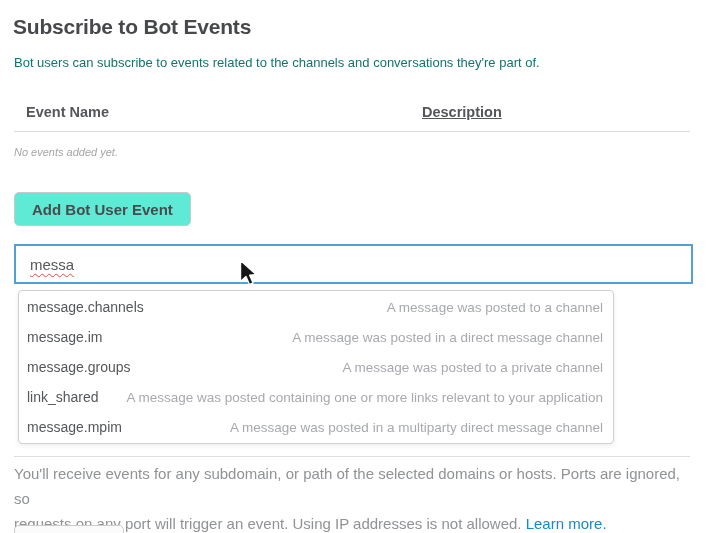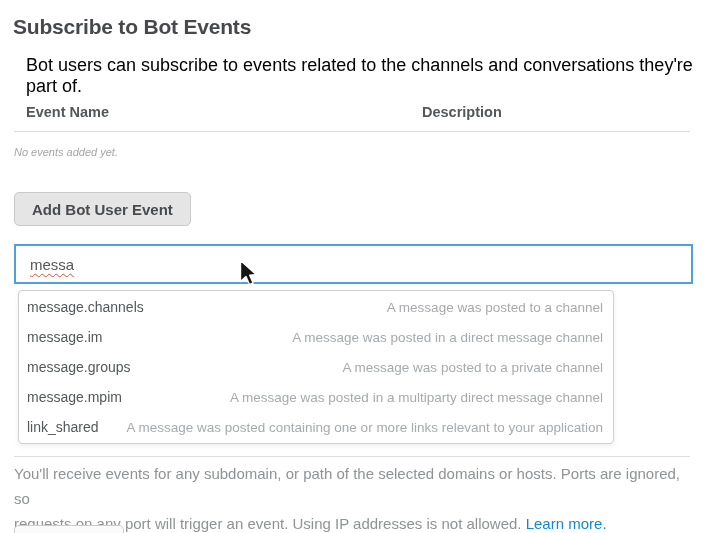--- a/index.html
+++ b/index.html
@@ -8,38 +8,38 @@
     position:relative;
     background:#ffffff;
     font-family:"Liberation Sans", sans-serif;
     overflow:hidden;
   }
   .page-title {
     position:absolute; left:13px; top:15px;
     font-size:21px; font-weight:700; color:#47484c; letter-spacing:-0.2px;text-align:center;
   }
   .page-subtitle {
-    position:absolute; left:26px; top:55px;
-    font-size:18px; color:#000000;
+    position:absolute; left:14px; top:55px;
+    font-size:13px; color:#0f766e;
   }
   .table-header { position:absolute; left:14px; top:104px; right:21px; height:18px; }
   .col-header { position:absolute; top:0; font-size:14.5px; font-weight:700; color:#54565a; }
   .col-header.col-1 { left:12px; }
-  .col-header.col-2 { left:408px; }
+  .col-header.col-2 { left:408px;text-decoration:underline; }
   .divider { position:absolute; left:14px; width:676px; height:1px; background:#dadada; }
   .divider-1 { top:131px; }
   .divider-2 { top:456px; background:#dedede; }
   .empty-state {
     position:absolute; left:14px; top:146px;
     font-size:11px; font-style:italic; color:#a5a5a5;
   }
   .add-button {
     position:absolute; left:14px; top:192px;
     height:34px; padding:0 17px;
-    background:#e5e5e5; border:1px solid #c9c9c9; border-radius:5px;
+    background:#5eead4; border:1px solid #c9c9c9; border-radius:5px;
     font-family:"Liberation Sans", sans-serif;
     font-size:15px; font-weight:700; color:#4a4b4f;
     cursor:pointer;
   }
   .search-input {
     position:absolute; left:14px; top:244px; width:679px; height:40px;
     background:#fff; border:2px solid #4fa1d7; border-radius:0;
     display:flex; align-items:center; padding-left:14px;
     font-size:15px; color:#55575b;
   }
@@ -108,27 +108,27 @@
       <span class="event-name">message.im</span>
       <span class="event-desc">A message was posted in a direct message channel</span>
     </div>
 
     <div class="dropdown-item">
       <span class="event-name">message.groups</span>
       <span class="event-desc">A message was posted to a private channel</span>
     </div>
 
     <div class="dropdown-item">
-      <span class="event-name">message.mpim</span>
-      <span class="event-desc">A message was posted in a multiparty direct message channel</span>
+      <span class="event-name">link_shared</span>
+      <span class="event-desc">A message was posted containing one or more links relevant to your application</span>
     </div>
 
     <div class="dropdown-item">
-      <span class="event-name">link_shared</span>
-      <span class="event-desc">A message was posted containing one or more links relevant to your application</span>
+      <span class="event-name">message.mpim</span>
+      <span class="event-desc">A message was posted in a multiparty direct message channel</span>
     </div>
   </div>
 
 <div class="divider divider-2"></div>
 
 <div class="footer-note">
   <div>You'll receive events for any subdomain, or path of the selected domains or hosts. Ports are ignored, so</div>
   <div><span>requests on any port will trigger an event. Using IP addresses is not allowed.</span> <a href="#">Learn more.</a></div>
 </div>
 

